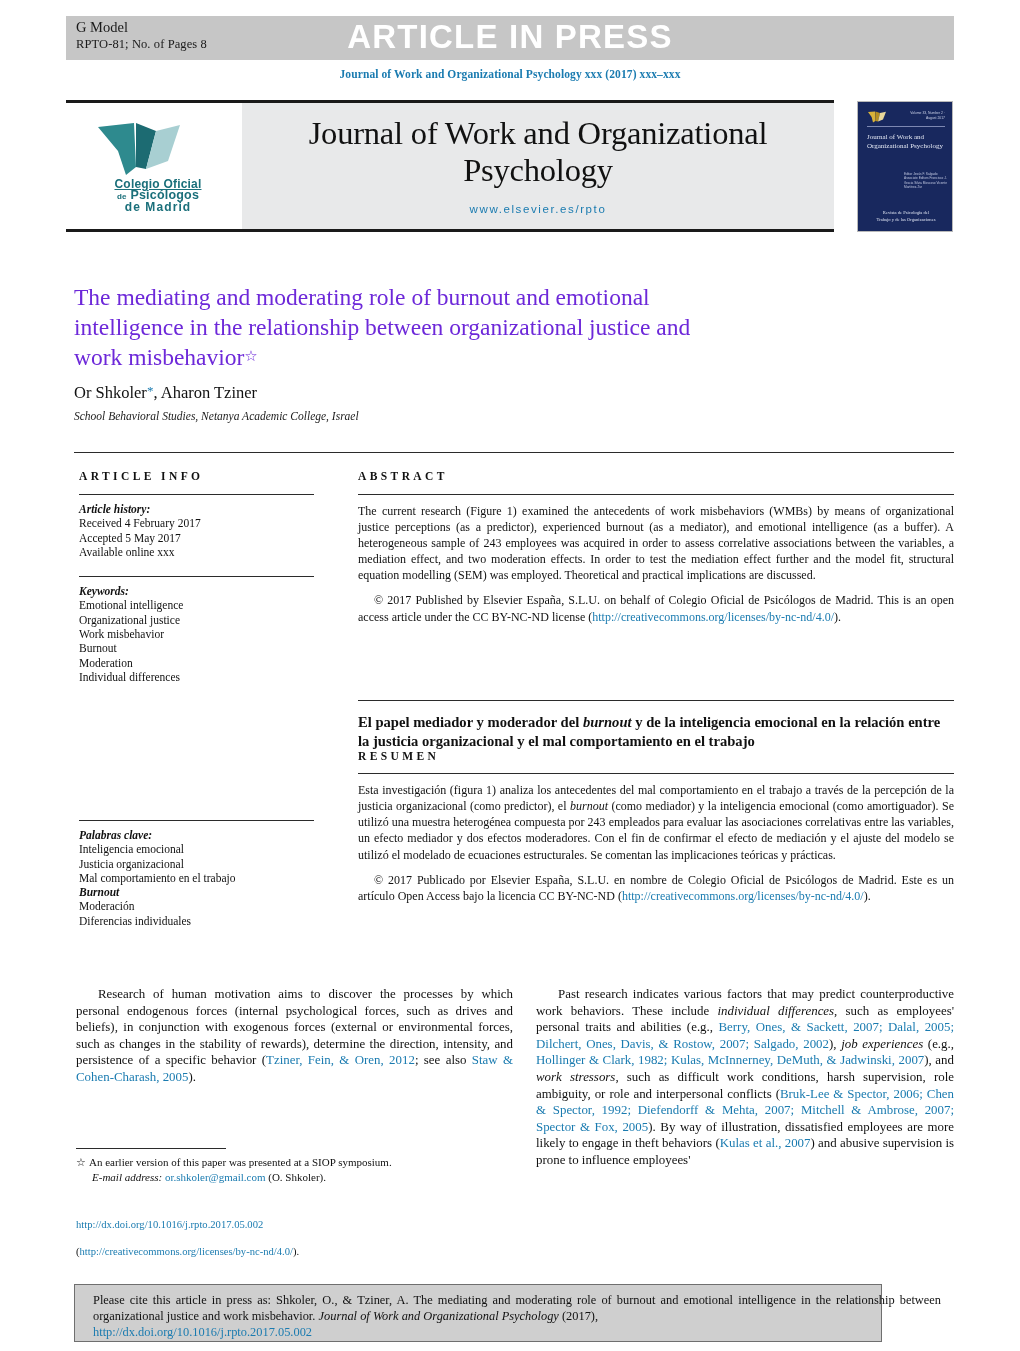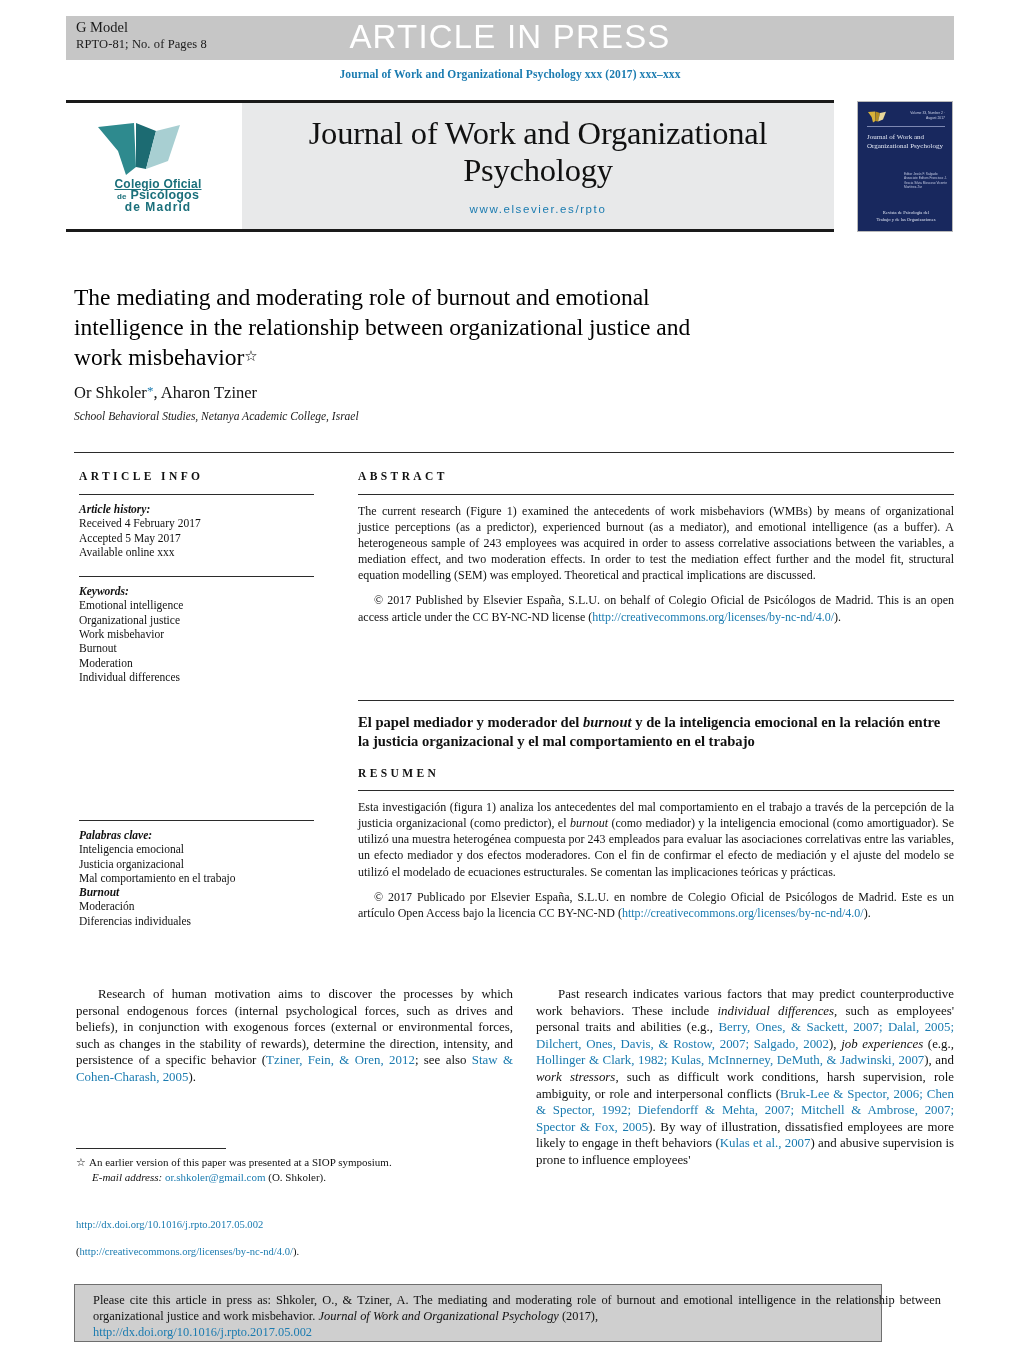--- a/index.html
+++ b/index.html
@@ -41,21 +41,21 @@
     font-family: "Liberation Serif", serif;
   }
   .gmodel .l2 { font-size: 12.5px; letter-spacing: 0.1px; }
   .aip {
     position: absolute;
     left: 66px;
     top: 18px;
     width: 888px;
     text-align: center;
     font-family: "Liberation Sans", sans-serif;
-    font-weight: normal;
+    font-weight: bold;
     font-size: 33px;
     letter-spacing: 1.2px;
     color: #ffffff;
   }
 
   .journal-ref {
     position: absolute;
     left: 66px;
     top: 68px;
     width: 888px;
@@ -193,21 +193,21 @@
   }
 
   
   .art-title {
     position: absolute;
     left: 74px;
     top: 283px;
     width: 640px;
     font-size: 23.5px;
     line-height: 29.5px;
-    color: #000000;
+    color: #6d28d9;
     font-family: "Liberation Serif", serif;
   }
   .art-title .dagger { font-size: 15px; vertical-align: 4px; }
   .authors {
     position: absolute;
     left: 74px;
     top: 381px;
     width: 640px;
     font-size: 16.5px;
     line-height: 20px;
@@ -454,21 +454,21 @@
     <div class="hr-thin" style="margin-top:12px;"></div>
     <div class="abstract-body" style="margin-top:8px;">
       <p>The current research (Figure 1) examined the antecedents of work misbehaviors (WMBs) by means of organizational justice perceptions (as a predictor), experienced burnout (as a mediator), and emotional intelligence (as a buffer). A heterogeneous sample of 243 employees was acquired in order to assess correlative associations between the variables, a mediation effect, and two moderation effects. In order to test the mediation effect further and the model fit, structural equation modelling (SEM) was employed. Theoretical and practical implications are discussed.</p>
       <p class="copy"><span>© 2017 Published by Elsevier España, S.L.U. on behalf of Colegio Oficial de Psicólogos de Madrid. This is an open access article under the CC BY-NC-ND license (</span><span class="lnk">http://creativecommons.org/licenses/by-nc-nd/4.0/</span><span>).</span></p>
     </div>
   </div>
 
   <div class="col-right" style="top:700px;">
     <div class="hr-thin"></div>
     <div class="es-title" style="margin-top:12px;"><span>El papel mediador y moderador del </span><span class="it">burnout</span><span> y de la inteligencia emocional en la relación entre la justicia organizacional y el mal comportamiento en el trabajo</span></div>
-    <div class="sec-head" style="margin-top:17px;">RESUMEN</div>
+    <div class="sec-head" style="">RESUMEN</div>
     <div class="hr-thin" style="margin-top:11px;"></div>
     <div class="abstract-body" style="margin-top:8px;">
       <p><span>Esta investigación (figura 1) analiza los antecedentes del mal comportamiento en el trabajo a través de la percepción de la justicia organizacional (como predictor), el </span><span class="it">burnout</span><span> (como mediador) y la inteligencia emocional (como amortiguador). Se utilizó una muestra heterogénea compuesta por 243 empleados para evaluar las asociaciones correlativas entre las variables, un efecto mediador y dos efectos moderadores. Con el fin de confirmar el efecto de mediación y el ajuste del modelo se utilizó el modelado de ecuaciones estructurales. Se comentan las implicaciones teóricas y prácticas.</span></p>
       <p class="copy"><span>© 2017 Publicado por Elsevier España, S.L.U. en nombre de Colegio Oficial de Psicólogos de Madrid. Este es un artículo Open Access bajo la licencia CC BY-NC-ND (</span><span class="lnk">http://creativecommons.org/licenses/by-nc-nd/4.0/</span><span>).</span></p>
     </div>
   </div>
 
   <div class="body-left">
     <p><span>Research of human motivation aims to discover the processes by which personal endogenous forces (internal psychological forces, such as drives and beliefs), in conjunction with exogenous forces (external or environmental forces, such as changes in the stability of rewards), determine the direction, intensity, and persistence of a specific behavior (</span><span class="lnk">Tziner, Fein, &amp; Oren, 2012</span><span>; see also </span><span class="lnk">Staw &amp; Cohen-Charash, 2005</span><span>).</span></p>
   </div>

